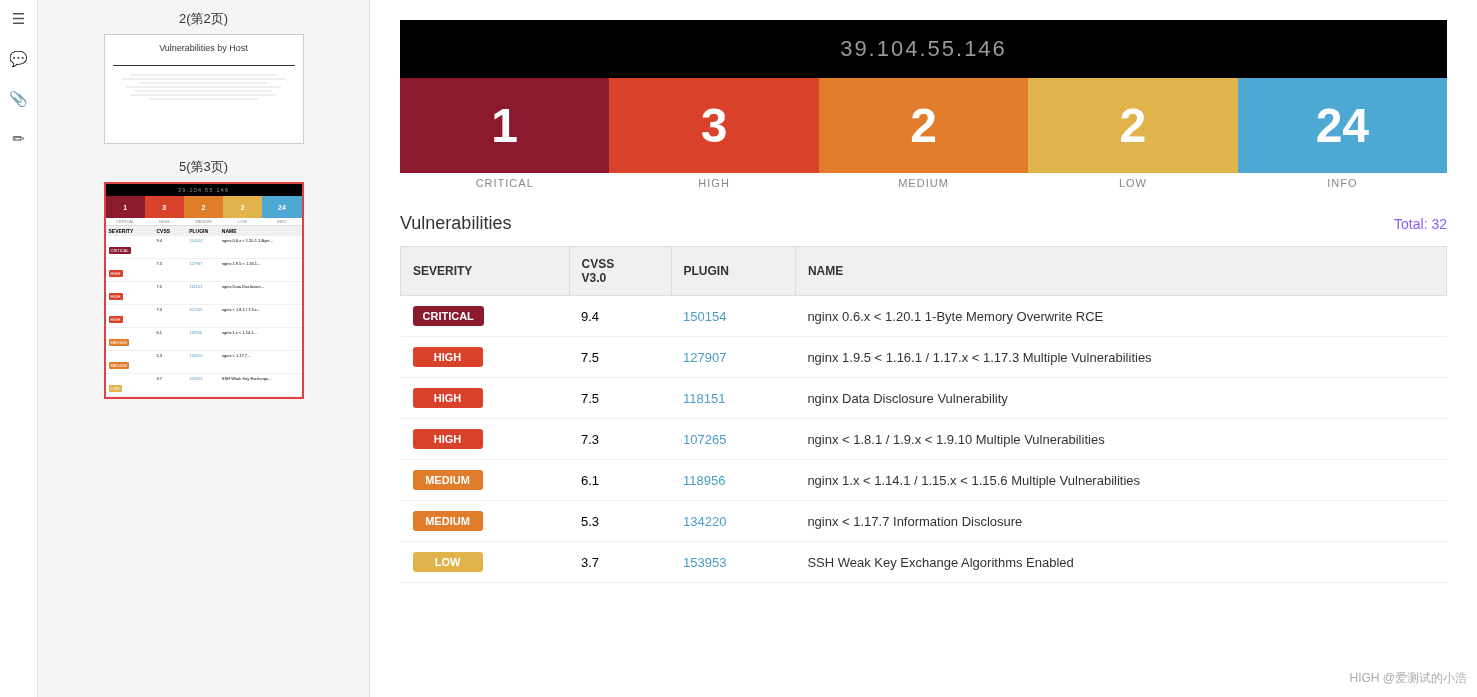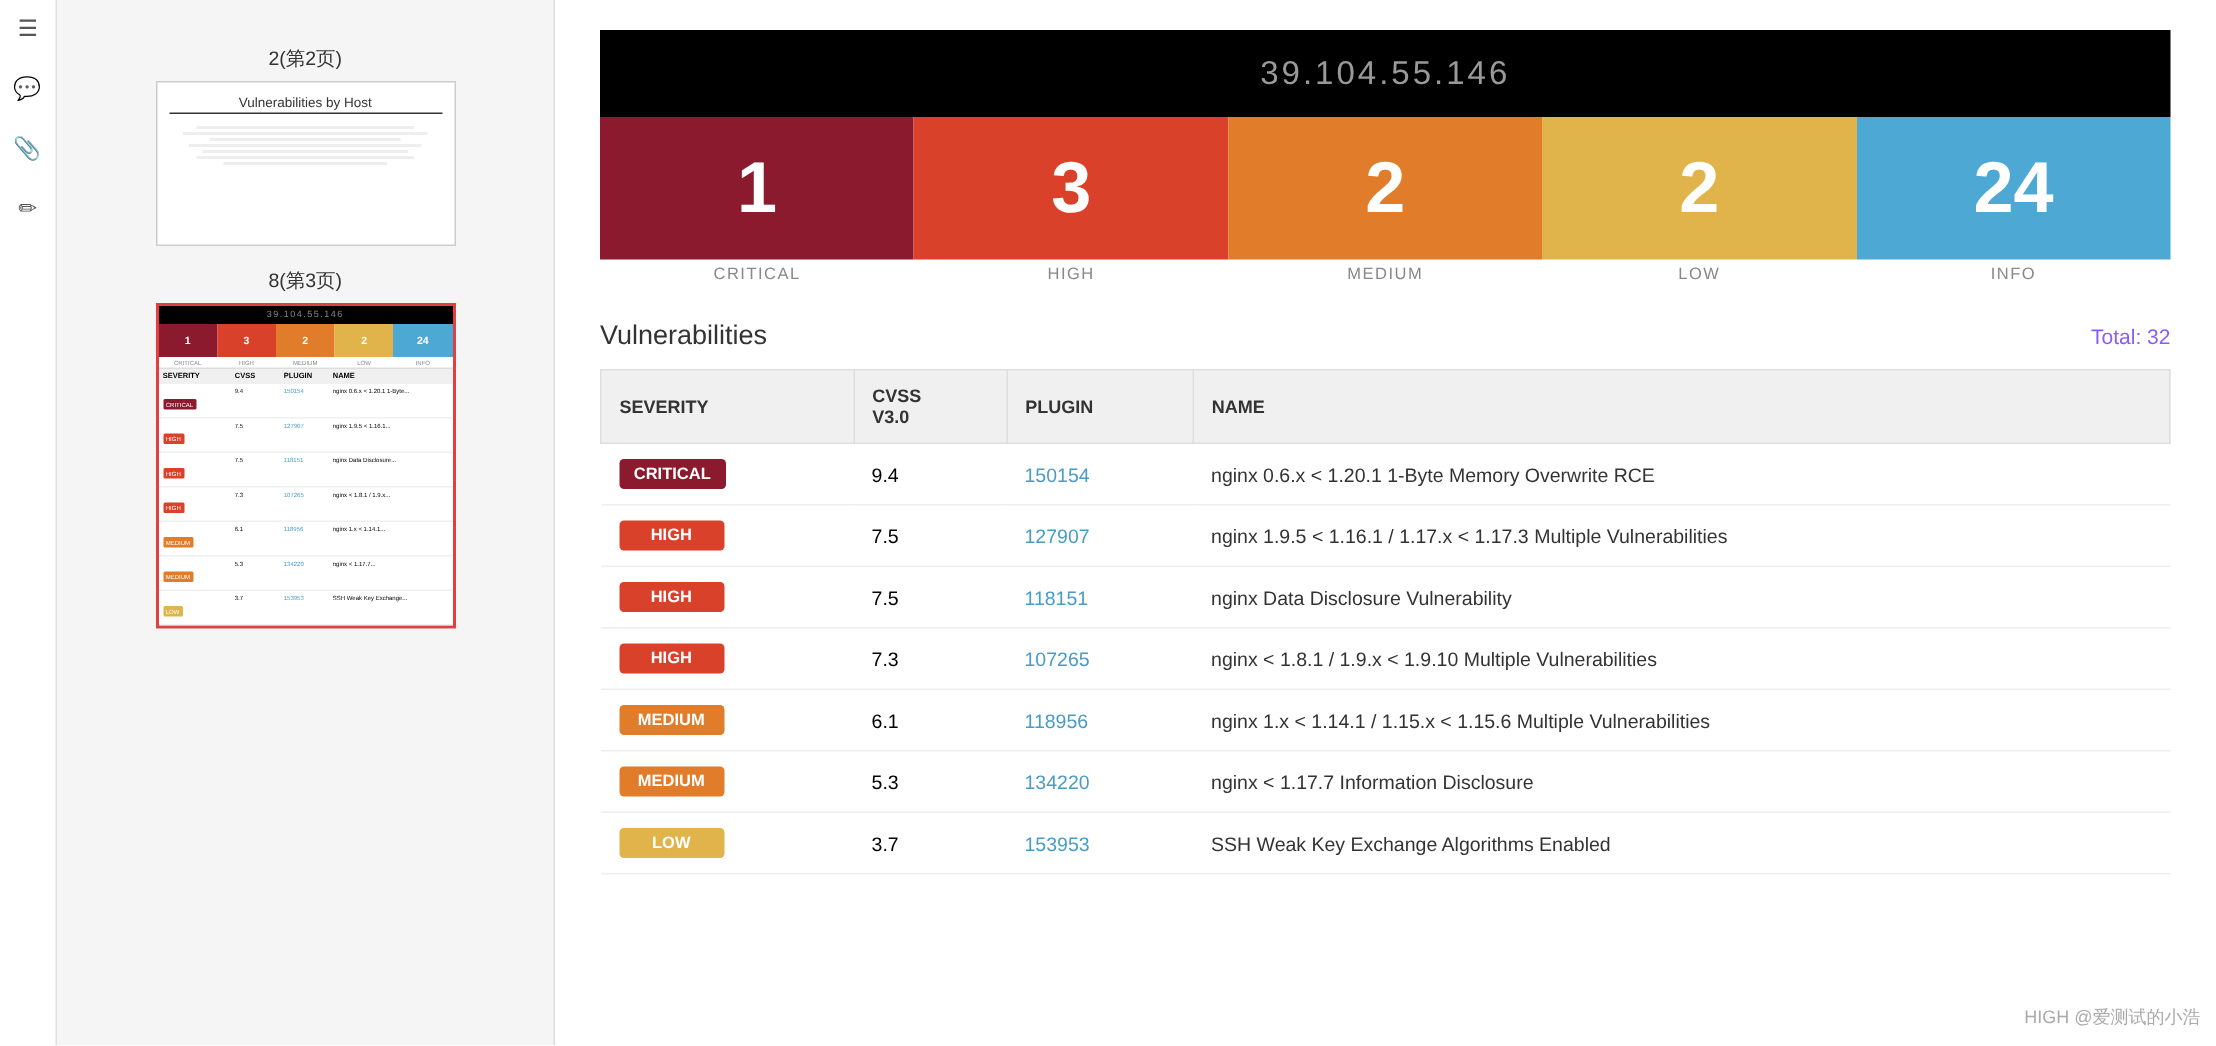--- a/index.html
+++ b/index.html
@@ -152,40 +152,40 @@
 
 <div style="display:flex; width:370px; min-width:370px; background:#f5f5f5; border-right:1px solid #ddd; position:relative;">
 
   <div style="width:38px; background:#fff; border-right:1px solid #e0e0e0; display:flex; flex-direction:column; align-items:center; padding:8px 0; gap:18px;">
     <div style="width:22px;height:22px;display:flex;align-items:center;justify-content:center;cursor:pointer;color:#555;font-size:15px;">☰</div>
     <div style="width:22px;height:22px;display:flex;align-items:center;justify-content:center;cursor:pointer;color:#555;font-size:15px;">💬</div>
     <div style="width:22px;height:22px;display:flex;align-items:center;justify-content:center;cursor:pointer;color:#555;font-size:15px;">📎</div>
     <div style="width:22px;height:22px;display:flex;align-items:center;justify-content:center;cursor:pointer;color:#555;font-size:15px;">✏</div>
   </div>
 
-  <div style="flex:1; display:flex; flex-direction:column; align-items:center; padding:10px 8px; gap:14px; overflow-y:auto;margin-top:20px;">
+  <div style="flex:1; display:flex; flex-direction:column; align-items:center; padding:10px 8px; gap:14px; overflow-y:auto;">
 
     <div style="display:flex;flex-direction:column;align-items:center;width:100%;cursor:pointer;">
       <div style="font-size:13px;color:#333;margin-bottom:6px;">2(第2页)</div>
       <div style="background:#fff;border:1px solid #ccc;width:200px;min-height:110px;display:flex;flex-direction:column;align-items:center;justify-content:flex-start;padding:8px;">
-        <div style="font-size:9px;color:#333;text-align:center;border-bottom:1px solid #333;width:100%;padding-bottom:2px;margin-bottom:4px;">Vulnerabilities by Host</div>
+        <div style="font-size:9px;color:#333;text-align:center;border-bottom:1px solid #333;width:100%;padding-bottom:12px;margin-bottom:4px;">Vulnerabilities by Host</div>
         <div style="width:100%;display:flex;flex-direction:column;gap:2px;margin-top:4px;">
           <div style="height:2px;background:#eee;width:80%;margin:0 auto;"></div>
           <div style="height:2px;background:#eee;width:90%;margin:0 auto;"></div>
           <div style="height:2px;background:#eee;width:70%;margin:0 auto;"></div>
           <div style="height:2px;background:#eee;width:85%;margin:0 auto;"></div>
           <div style="height:2px;background:#eee;width:75%;margin:0 auto;"></div>
           <div style="height:2px;background:#eee;width:80%;margin:0 auto;"></div>
           <div style="height:2px;background:#eee;width:60%;margin:0 auto;"></div>
         </div>
       </div>
     </div>
 
     <div style="display:flex;flex-direction:column;align-items:center;width:100%;cursor:pointer;">
-      <div style="font-size:13px;color:#333;margin-bottom:6px;">8(第3页)</div>
+      <div style="font-size:13px;color:#333;margin-bottom:6px;">5(第3页)</div>
       <div style="background:#fff;border:2px solid #e04040;width:200px;min-height:200px;display:flex;flex-direction:column;padding:0;overflow:hidden;">
 
         <div style="background:#000;color:#888;font-size:6px;text-align:center;padding:3px 0;letter-spacing:1px;">39.104.55.146</div>
 
         <div style="display:flex;height:22px;">
           <div style="flex:1;background:#8b1a2e;display:flex;align-items:center;justify-content:center;color:#fff;font-size:7px;font-weight:bold;">1</div>
           <div style="flex:1;background:#d9412a;display:flex;align-items:center;justify-content:center;color:#fff;font-size:7px;font-weight:bold;">3</div>
           <div style="flex:1;background:#e07c2a;display:flex;align-items:center;justify-content:center;color:#fff;font-size:7px;font-weight:bold;">2</div>
           <div style="flex:1;background:#e0b44a;display:flex;align-items:center;justify-content:center;color:#fff;font-size:7px;font-weight:bold;">2</div>
           <div style="flex:1;background:#4ea8d4;display:flex;align-items:center;justify-content:center;color:#fff;font-size:7px;font-weight:bold;">24</div>

